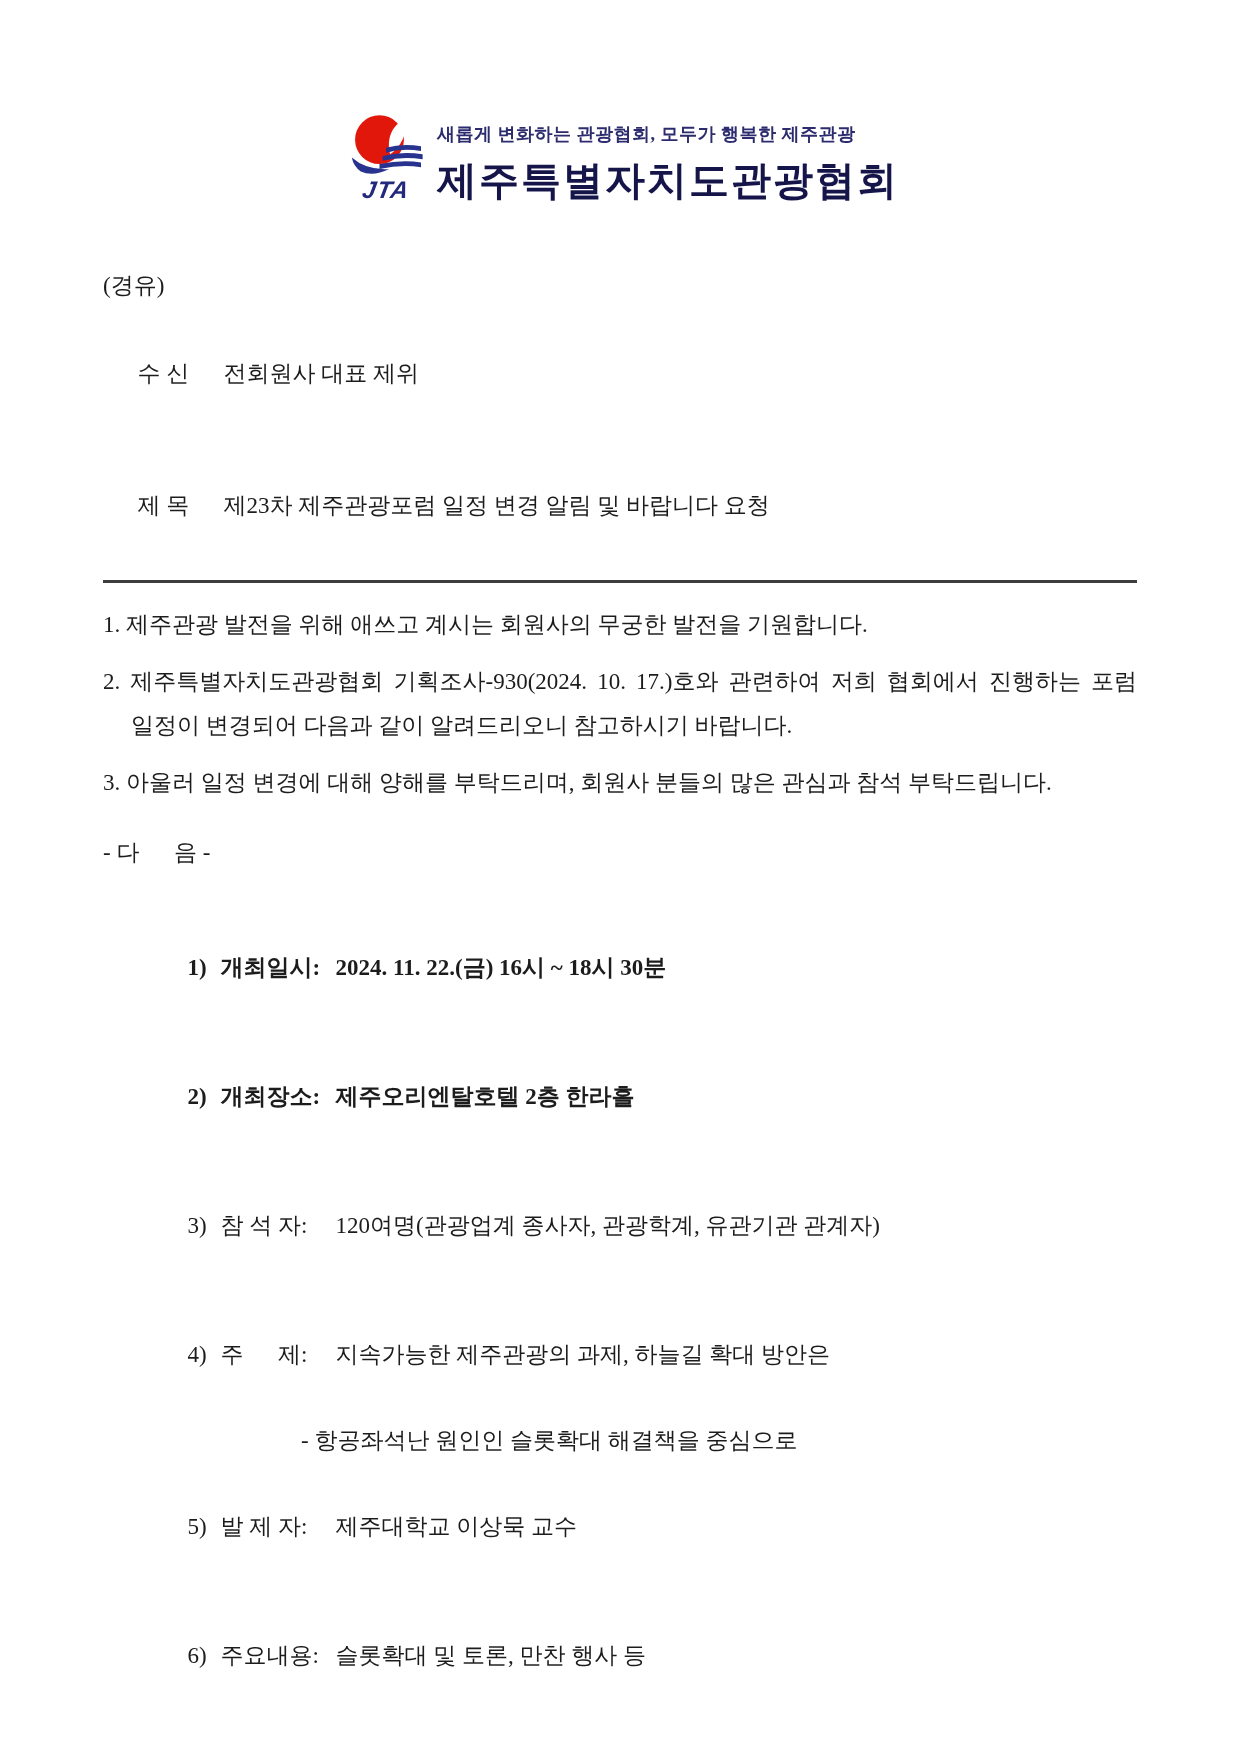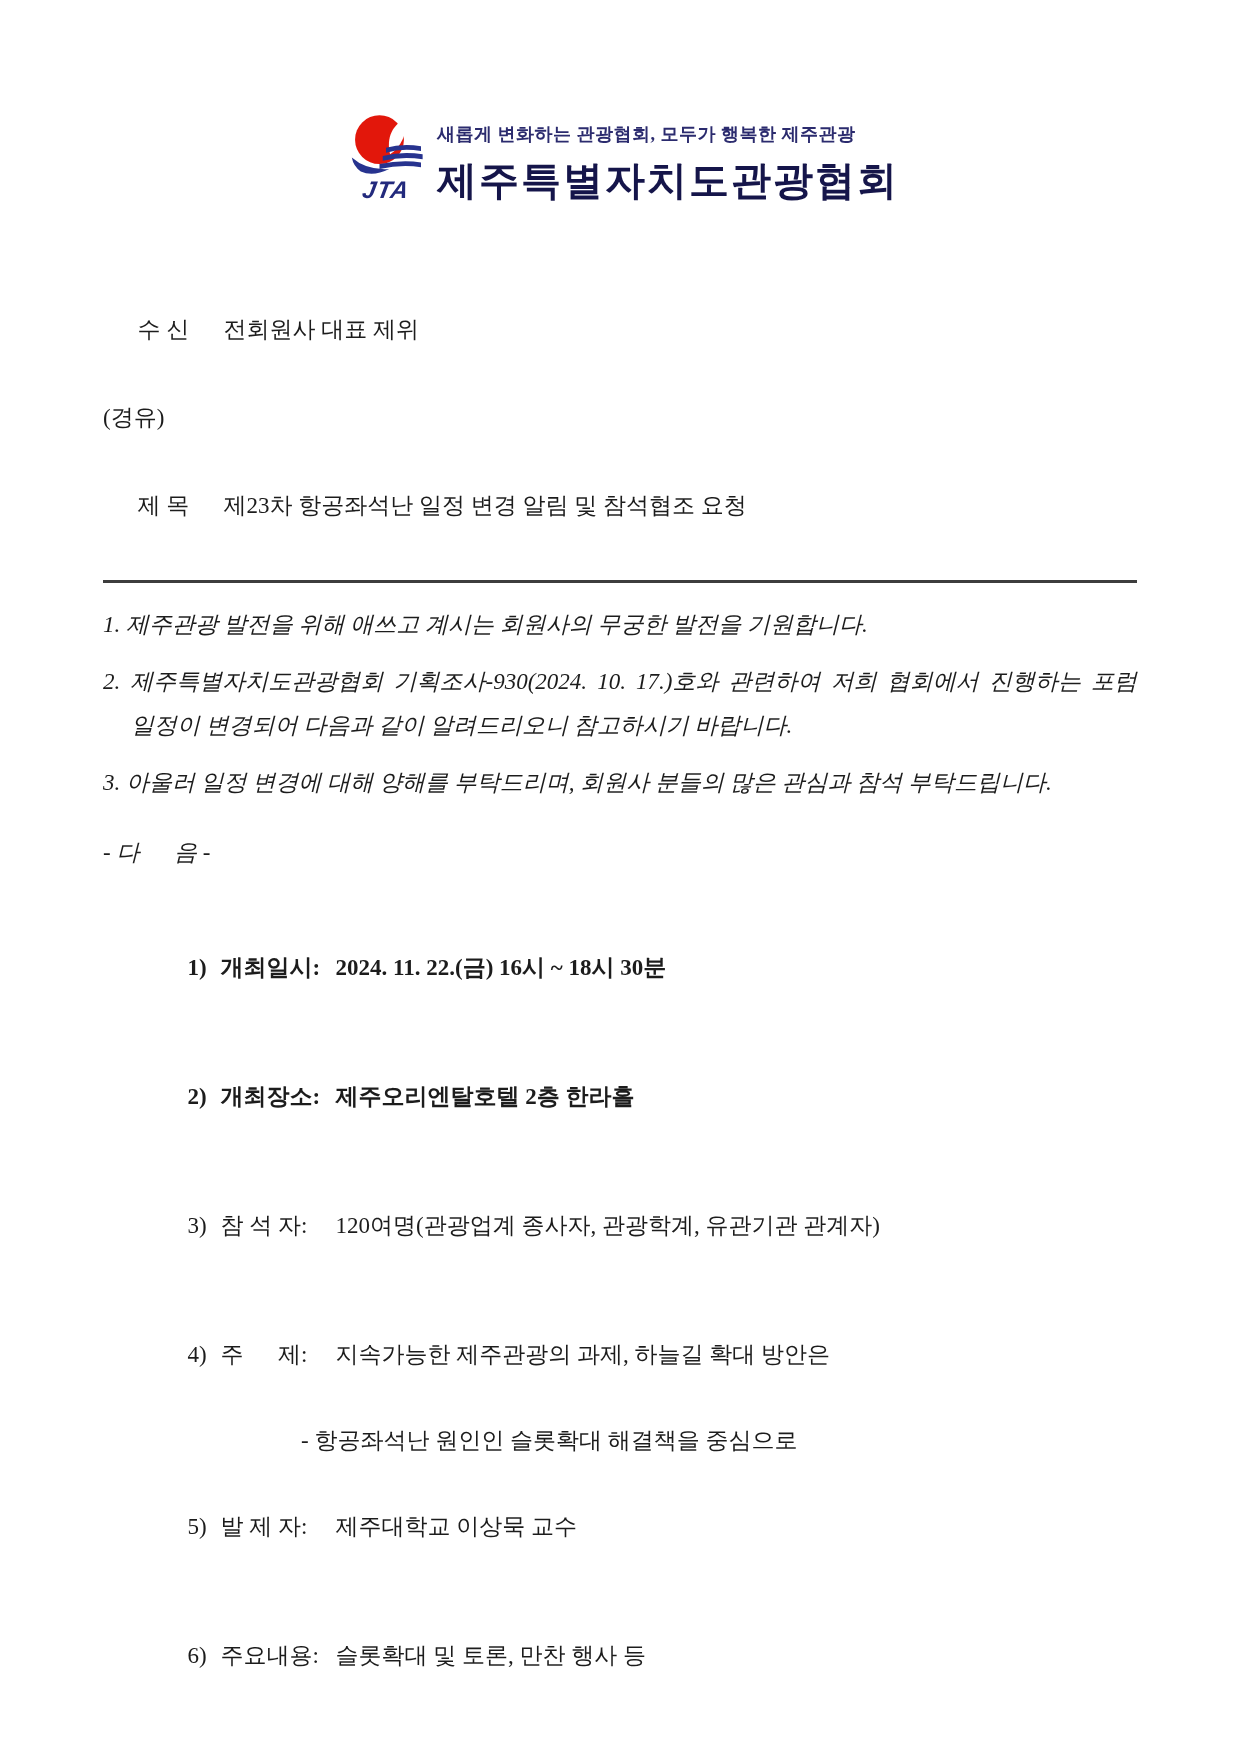--- a/index.html
+++ b/index.html
@@ -82,21 +82,20 @@
 
   
   .doc-body { margin-top: 20px; }
   .doc-body p {
     margin: 0 0 13px 0;
     line-height: 44px;
     text-align: justify;
     padding-left: 28px;
     text-indent: -28px;
     word-break: keep-all;
-    font-style: italic;
   }
   .daum {
     text-align: left;
     padding-left: 0 !important;
     text-indent: 0 !important;
     white-space: pre;
     margin: 26px 0 28px 0 !important;
   }
 
   
@@ -141,26 +140,26 @@
       </span>
       <div class="jta-text">JTA</div>
     </div>
     <div class="org-block">
       <div class="tagline">새롭게 변화하는 관광협회, 모두가 행복한 제주관광</div>
       <div class="org-name">제주특별자치도관광협회</div>
     </div>
   </header>
 
   <section class="doc-head">
+    <div class="row">(경유)</div>
     <div class="row">
       <span class="lbl">수 신</span><span>전회원사 대표 제위</span>
     </div>
-    <div class="row">(경유)</div>
     <div class="row">
-      <span class="lbl">제 목</span><span>제23차 항공좌석난 일정 변경 알림 및 참석협조 요청</span>
+      <span class="lbl">제 목</span><span>제23차 제주관광포럼 일정 변경 알림 및 바랍니다 요청</span>
     </div>
     <hr class="subject-divider">
   </section>
 
   <section class="doc-body">
     <p>1. 제주관광 발전을 위해 애쓰고 계시는 회원사의 무궁한 발전을 기원합니다.</p>
     <p>2. 제주특별자치도관광협회 기획조사-930(2024. 10. 17.)호와 관련하여 저희 협회에서 진행하는 포럼 일정이 변경되어 다음과 같이 알려드리오니 참고하시기 바랍니다.</p>
     <p>3. 아울러 일정 변경에 대해 양해를 부탁드리며, 회원사 분들의 많은 관심과 참석 부탁드립니다.</p>
     <p class="daum">- 다      음 -</p>
   </section>

